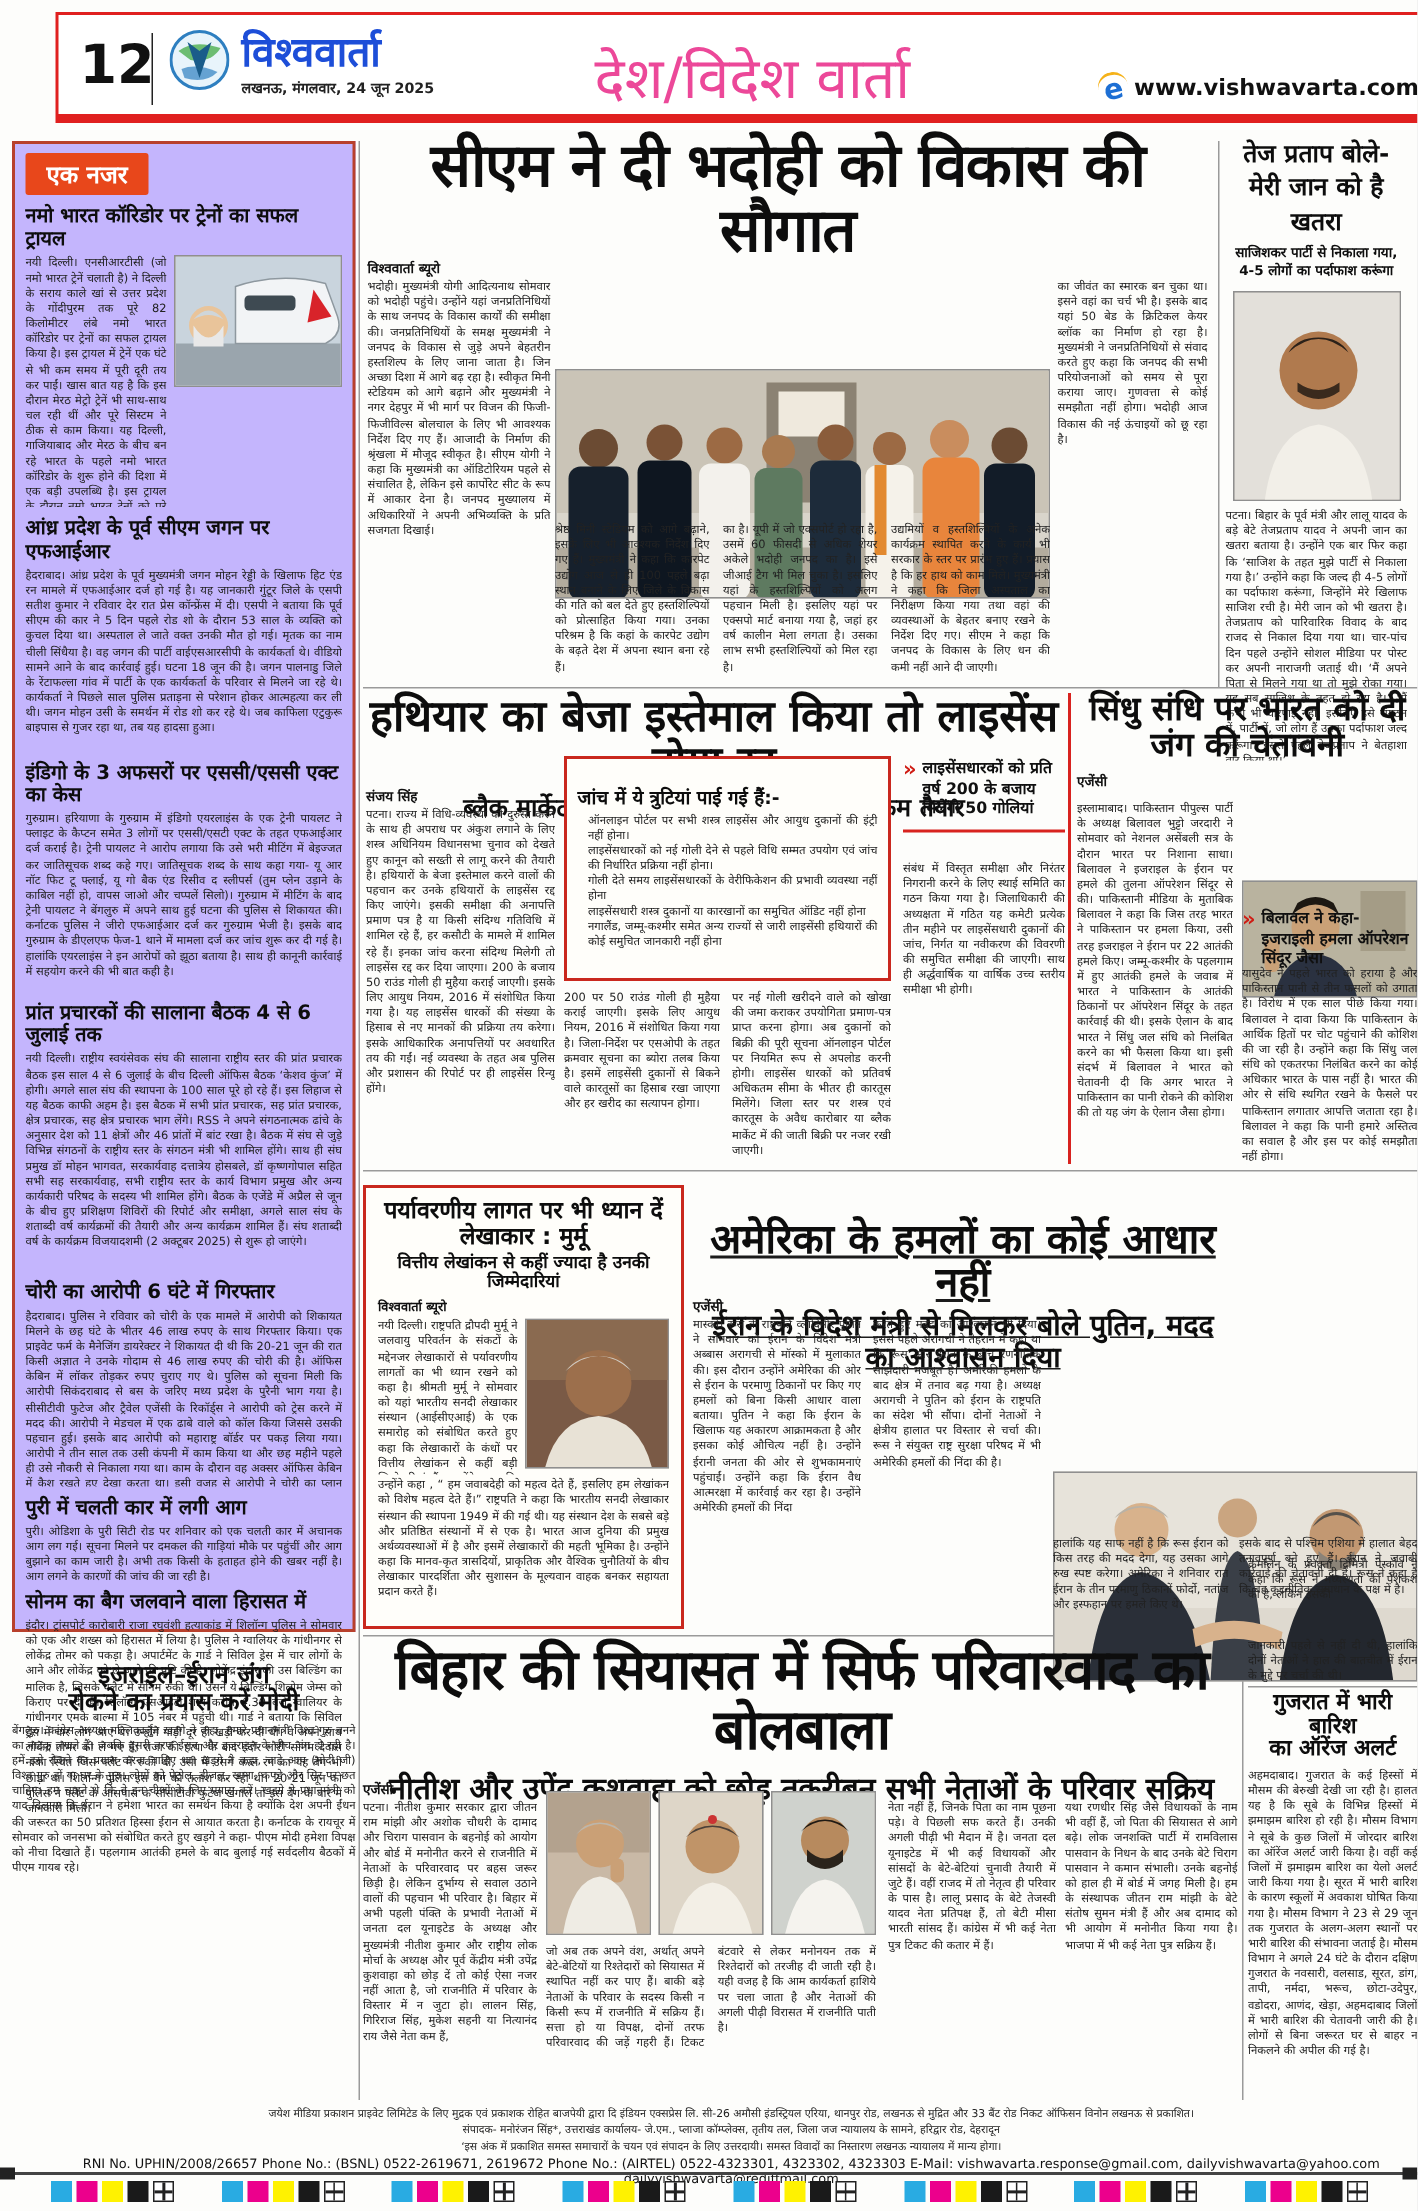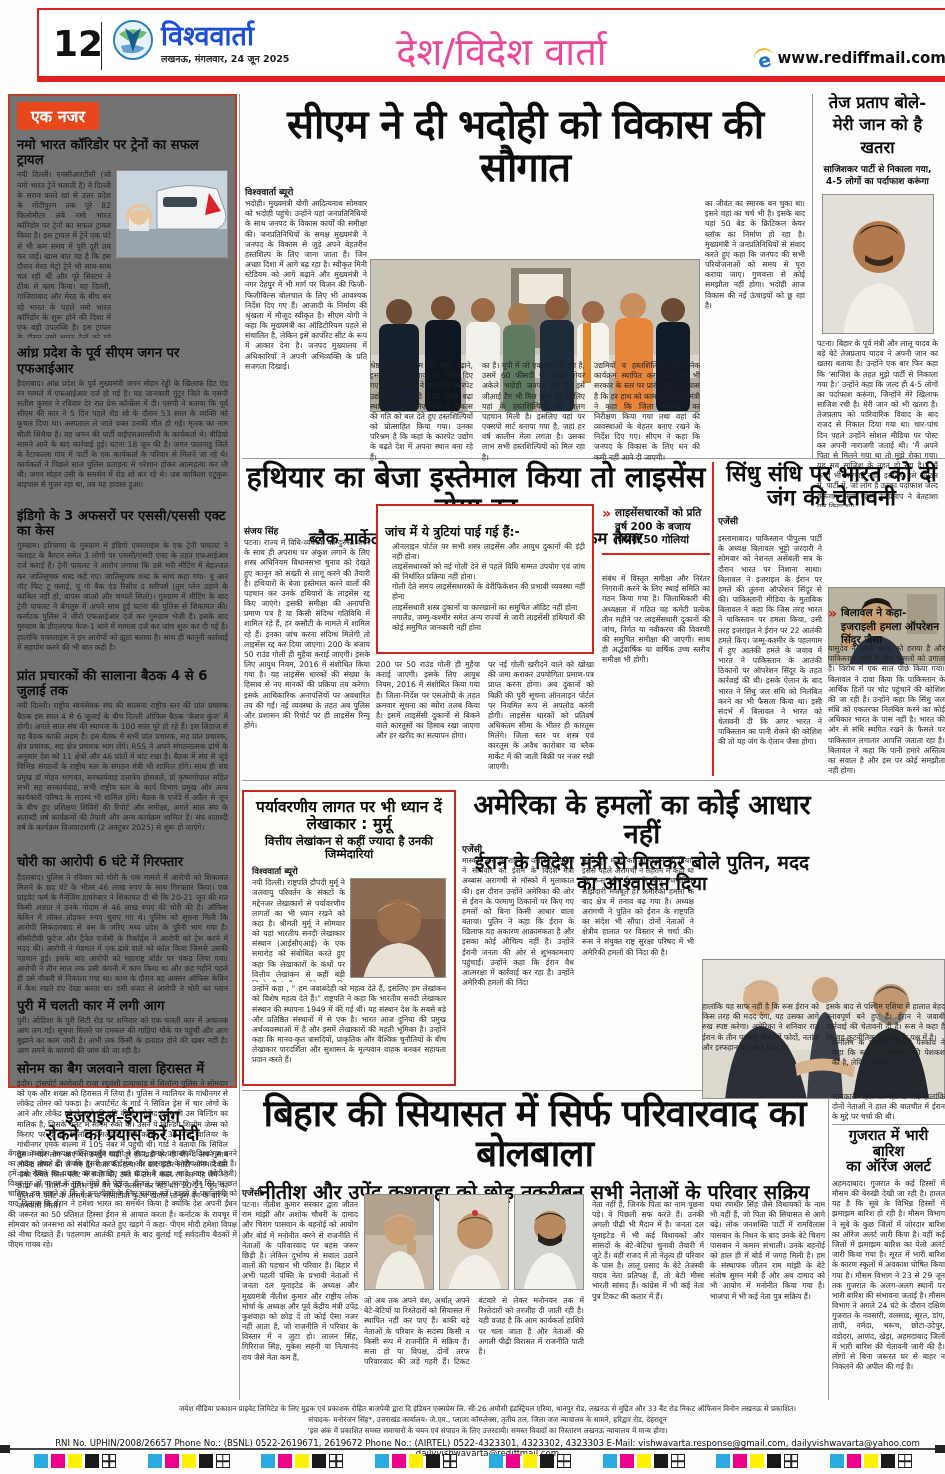--- a/index.html
+++ b/index.html
@@ -19,21 +19,21 @@
   .hdr{border:2px solid #e0201f;border-bottom:6px solid #e0201f;background:#fff;margin-left:29px;}
   .pageno{font-size:36px;font-weight:bold;color:#111;line-height:1;}
   .masthead{font-size:27px;font-weight:bold;color:#1d4ed8;line-height:1;}
   .dateline{font-size:9.5px;font-weight:bold;color:#222;margin-top:3px;}
   .section-title{font-size:38px;font-weight:normal;color:#ec4899;}
   .website{font-size:15px;font-weight:bold;color:#111;}
   .e-icon{display:inline-block;width:20px;height:20px;border-radius:50%;
           color:#1d6fd4;font-size:19px;font-weight:bold;line-height:20px;text-align:center;
           border-top:2px solid #f5b21a;transform:rotate(-12deg);}
   
-  .rail{border:2px solid #b8402c;padding:6px 7px;background:#737373;}
+  .rail{border:2px solid #b8402c;padding:6px 7px;background:#c4b5fd;}
   .rail-badge{display:inline-block;background:#e8471b;color:#fff;font-weight:bold;
               font-size:16px;padding:3px 14px;border-radius:2px;}
   .brief-title{font-size:13.2px;font-weight:bold;color:#0d0d0d;margin:7px 0 3px 0;line-height:1.15;}
   
   .ph{position:relative;overflow:hidden;border:1px solid #8f8f8f;background:#cfccc4;}
   .cap{font-size:7.4px;font-weight:bold;line-height:1.3;color:#111;text-align:justify;}
   
   .redbox{border:2px solid #c9281e;background:#fffefa;}
   .chev{color:#cf1c14;font-weight:bold;font-size:14px;line-height:1;}
   .note-txt{font-size:10.5px;font-weight:bold;line-height:1.3;color:#101010;}
@@ -63,21 +63,21 @@
         <path d="M12 8 L20 32 L28 8 L20 14 Z" fill="#1a5c8a"></path>
       </svg>
     </div>
     <div class="abs" style="left:122px;top:12px;">
       <div class="masthead">विश्ववार्ता</div>
       <div class="dateline">लखनऊ,  मंगलवार, 24 जून 2025</div>
     </div>
     <div class="abs section-title" style="left:0;right:0;top:14px;text-align:center;">देश/विदेश वार्ता</div>
     <div class="abs" style="right:18px;top:38px;display:flex;align-items:center;gap:4px;">
       <span class="e-icon">e</span>
-      <span class="website">www.rediffmail.com</span>
+      <span class="website">www.vishwavarta.com</span>
     </div>
   </div>
 
   <div class="abs rail" style="left:8px;top:94px;width:229px;height:994px;">
     <div class="rail-badge">एक नजर</div>
 
     <div class="brief-title">नमो भारत कॉरिडोर पर ट्रेनों का सफल ट्रायल</div>
     <div style="overflow:hidden;">
       <div class="ph" style="float:right;width:112px;height:88px;margin:0 0 3px 5px;">
         <svg width="112" height="88" viewBox="0 0 112 88" preserveAspectRatio="none">
@@ -121,21 +121,21 @@
 
   <div class="abs vline" style="left:239px;top:94px;height:1306px;"></div>
   <div class="abs vline" style="left:812px;top:94px;height:364px;"></div>
   <div class="abs redline" style="left:712px;top:462px;width:2px;height:314px;"></div>
   <div class="abs vline" style="left:828px;top:1090px;height:310px;"></div>
   <div class="abs hline" style="left:242px;top:458px;width:703px;"></div>
   <div class="abs hline" style="left:242px;top:780px;width:703px;"></div>
   <div class="abs hline" style="left:242px;top:1090px;width:585px;"></div>
   <div class="abs hline" style="left:832px;top:1124px;width:113px;"></div>
 
-  <div class="abs" style="left:242px;top:90px;width:566px;height:366px;margin-top:13px;">
+  <div class="abs" style="left:242px;top:90px;width:566px;height:366px;">
     <div class="hl center" style="font-size:40px;letter-spacing:-1px;">सीएम ने दी भदोही को विकास की सौगात</div>
     <div class="abs byline" style="left:3px;top:82px;">विश्ववार्ता ब्यूरो</div>
     <div class="abs body-txt" style="left:3px;top:96px;width:122px;height:268px;">भदोही। मुख्यमंत्री योगी आदित्यनाथ सोमवार को भदोही पहुंचे। उन्होंने यहां जनप्रतिनिधियों के साथ जनपद के विकास कार्यों की समीक्षा की। जनप्रतिनिधियों के समक्ष मुख्यमंत्री ने जनपद के विकास से जुड़े अपने बेहतरीन हस्तशिल्प के लिए जाना जाता है। जिन अच्छा दिशा में आगे बढ़ रहा है। स्वीकृत मिनी स्टेडियम को आगे बढ़ाने और मुख्यमंत्री ने नगर देहपुर में भी मार्ग पर विजन की फिजी-फिजीविल्स बोलचाल के लिए भी आवश्यक निर्देश दिए गए हैं। आजादी के निर्माण की श्रृंखला में मौजूद स्वीकृत है। सीएम योगी ने कहा कि मुख्यमंत्री का ऑडिटोरियम पहले से संचालित है, लेकिन इसे कार्पोरेट सीट के रूप में आकार देना है। जनपद मुख्यालय में अधिकारियों ने अपनी अभिव्यक्ति के प्रति सजगता दिखाई।</div>
 
     <div class="abs ph" style="left:128px;top:70px;width:330px;height:153px;">
       <svg width="330" height="153" viewBox="0 0 330 153" preserveAspectRatio="none">
         <rect width="330" height="153" fill="#d9d5cb"></rect>
         <rect y="0" width="330" height="95" fill="#cac4b7"></rect>
         <rect x="140" y="8" width="60" height="80" fill="#8b8273"></rect>
         <rect x="148" y="14" width="44" height="30" fill="#efe9dd"></rect>
@@ -245,21 +245,21 @@
           <circle cx="48" cy="42" r="22" fill="#9c6f4c"></circle>
           <path d="M26 34 Q48 14 70 34 Q62 24 48 24 Q34 24 26 34Z" fill="#cfcac2"></path>
           <path d="M12 100 Q20 66 48 64 Q76 66 84 100 Z" fill="#e8e2d6"></path>
         </svg>
       </div>
       <div class="body-txt" style="height:104px;">नयी दिल्ली। राष्ट्रपति द्रौपदी मुर्मू ने जलवायु परिवर्तन के संकटों के मद्देनजर लेखाकारों से पर्यावरणीय लागतों का भी ध्यान रखने को कहा है। श्रीमती मुर्मू ने सोमवार को यहां भारतीय सनदी लेखाकार संस्थान (आईसीएआई) के एक समारोह को संबोधित करते हुए कहा कि लेखाकारों के कंधों पर वित्तीय लेखांकन से कहीं बड़ी जिम्मेदारियां हैं। उन्होंने कहा कि आज पर्यावरणीय लेखांकन की भूमिका बढ़ रही है। लेखा परीक्षकों को यह देखना चाहिए कि विकास की आर्थिक कीमत के साथ पर्यावरणीय कीमत भी मापी जाए।</div>
     </div>
     <div class="body-txt" style="height:118px;margin-top:2px;">उन्होंने कहा , “ हम जवाबदेही को महत्व देते हैं, इसलिए हम लेखांकन को विशेष महत्व देते हैं।” राष्ट्रपति ने कहा कि भारतीय सनदी लेखाकार संस्थान की स्थापना 1949 में की गई थी। यह संस्थान देश के सबसे बड़े और प्रतिष्ठित संस्थानों में से एक है। भारत आज दुनिया की प्रमुख अर्थव्यवस्थाओं में है और इसमें लेखाकारों की महती भूमिका है। उन्होंने कहा कि मानव-कृत त्रासदियों, प्राकृतिक और वैश्विक चुनौतियों के बीच लेखाकार पारदर्शिता और सुशासन के मूल्यवान वाहक बनकर सहायता प्रदान करते हैं।</div>
   </div>
 
-  <div class="abs" style="left:462px;top:790px;width:483px;height:300px;">
+  <div class="abs" style="left:462px;top:812px;width:483px;height:300px;text-decoration:underline;">
     <div class="hl center" style="font-size:27px;width:360px;">अमेरिका के हमलों का कोई आधार नहीं</div>
     <div class="hl center" style="font-size:19px;width:360px;margin-top:4px;">ईरान के विदेश मंत्री से मिलकर बोले पुतिन, मदद का आश्वासन दिया</div>
     <div class="abs byline" style="left:0;top:52px;">एजेंसी</div>
     <div class="abs body-txt" style="left:0;top:66px;width:112px;height:232px;">मास्को। रूस के राष्ट्रपति व्लादिमीर पुतिन ने सोमवार को ईरान के विदेश मंत्री अब्बास अरागची से मॉस्को में मुलाकात की। इस दौरान उन्होंने अमेरिका की ओर से ईरान के परमाणु ठिकानों पर किए गए हमलों को बिना किसी आधार वाला बताया। पुतिन ने कहा कि ईरान के खिलाफ यह अकारण आक्रामकता है और इसका कोई औचित्य नहीं है। उन्होंने ईरानी जनता की ओर से शुभकामनाएं पहुंचाईं। उन्होंने कहा कि ईरान वैध आत्मरक्षा में कार्रवाई कर रहा है। उन्होंने अमेरिकी हमलों की निंदा</div>
     <div class="abs body-txt" style="left:120px;top:66px;width:112px;height:232px;">करते हुए मदद का आश्वासन भी दिया। इससे पहले अरागची ने तेहरान में कहा था कि रूस और ईरान के बीच रणनीतिक साझेदारी मजबूत है। अमेरिकी हमलों के बाद क्षेत्र में तनाव बढ़ गया है। अध्यक्ष अरागची ने पुतिन को ईरान के राष्ट्रपति का संदेश भी सौंपा। दोनों नेताओं ने क्षेत्रीय हालात पर विस्तार से चर्चा की। रूस ने संयुक्त राष्ट्र सुरक्षा परिषद में भी अमेरिकी हमलों की निंदा की है।</div>
     <div class="abs ph" style="left:240px;top:66px;width:243px;height:140px;">
       <svg width="243" height="140" viewBox="0 0 243 140" preserveAspectRatio="none">
         <rect width="243" height="140" fill="#ded9cf"></rect>
         <rect x="0" y="0" width="243" height="90" fill="#e7e3da"></rect>
         <circle cx="58" cy="38" r="18" fill="#d8b28c"></circle>

